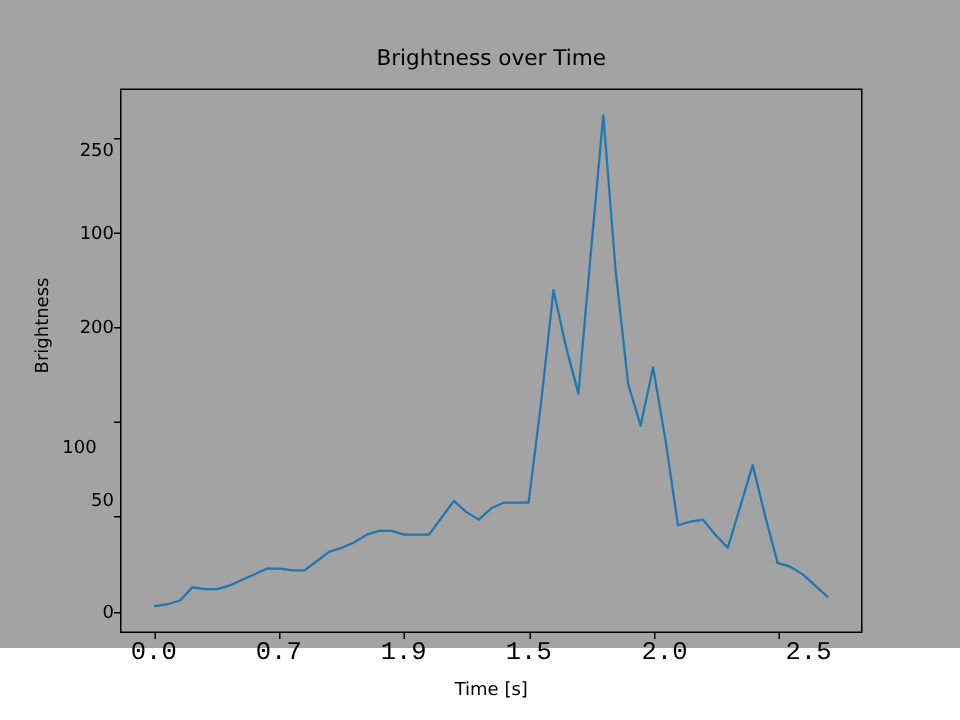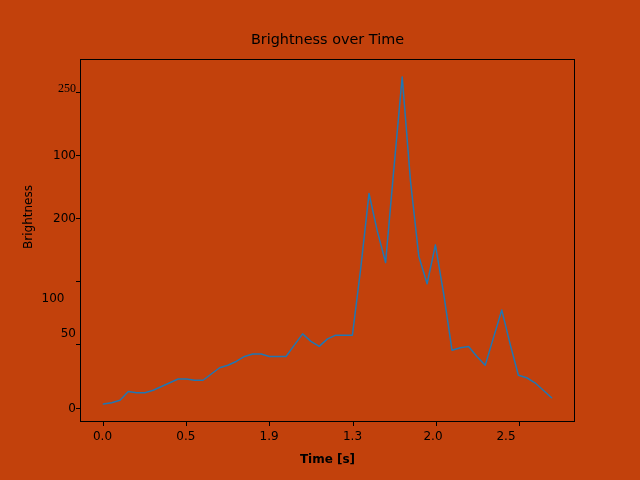--- a/index.html
+++ b/index.html
@@ -10,22 +10,22 @@
   }
   body {
     width: 640px;
     height: 480px;
     font-family: "DejaVu Sans", "Liberation Sans", sans-serif;
     overflow: hidden;
   }
   #figure {
     position: relative;
     width: 640px;
-    height: 480px;
-    background: #c2410c;
+    height: 432px;
+    background: #a3a3a3;
   }
   #chart-title {
     position: absolute;
     left: 80px;
     top: 30px;
     width: 495px;
     text-align: center;
     font-size: 14.4px;
     color: #000000;
     line-height: 18px;
@@ -72,23 +72,24 @@
     width: 3.5px;
     height: 1px;
     background: #000000;
   }
   .tick-label-x {
     position: absolute;
     top: 6px;
     width: 60px;
     margin-left: -30px;
     text-align: center;
-    font-size: 12px;
+    font-size: 17px;
     color: #000000;
     line-height: 12px;
+    font-family: Liberation Mono, monospace;
   }
   #x-tick-labels {
     position: absolute;
     left: 0px;
     top: 424px;
     width: 640px;
     height: 20px;
   }
   .tick-mark-x {
     position: absolute;
@@ -99,21 +100,20 @@
   }
   #x-axis-label {
     position: absolute;
     left: 80px;
     top: 452px;
     width: 495px;
     text-align: center;
     font-size: 12px;
     color: #000000;
     line-height: 14px;
-    font-weight: bold;
   }
   #y-axis-label {
     position: absolute;
     left: -62px;
     top: 210px;
     width: 180px;
     text-align: center;
     font-size: 12px;
     color: #000000;
     line-height: 14px;
@@ -129,21 +129,21 @@
   <div id="chart-title">Brightness over Time</div>
 
   <div id="y-axis-label">Brightness</div>
 
   <div id="y-tick-labels">
       <div class="tick-label-y" style="top: 348.505px;">0</div>
       <div class="tick-label-y" style="top: 274px;">50</div>
       <div class="tick-label-y" style="top: 239px; text-align: center;">100</div>
       <div class="tick-label-y" style="top: 159.443px;">200</div>
       <div class="tick-label-y" style="top: 96.4219px;">100</div>
-      <div class="tick-label-y" style="top: 29px; font-family: Liberation Serif, serif;">250</div>
+      <div class="tick-label-y" style="top: 41px;">250</div>
     </div>
   <div id="y-tick-marks">
       <div class="tick-mark-y" style="top: 407.505px;"></div>
       <div class="tick-mark-y" style="top: 344.484px;"></div>
       <div class="tick-mark-y" style="top: 281.464px;"></div>
       <div class="tick-mark-y" style="top: 218.443px;"></div>
       <div class="tick-mark-y" style="top: 155.422px;"></div>
       <div class="tick-mark-y" style="top: 92.401px;"></div>
     </div>
 
@@ -156,22 +156,22 @@
   <div id="x-tick-marks">
       <div class="tick-mark-x" style="left: 102.5px;"></div>
       <div class="tick-mark-x" style="left: 185.833px;"></div>
       <div class="tick-mark-x" style="left: 269.167px;"></div>
       <div class="tick-mark-x" style="left: 352.5px;"></div>
       <div class="tick-mark-x" style="left: 435.833px;"></div>
       <div class="tick-mark-x" style="left: 519.167px;"></div>
     </div>
   <div id="x-tick-labels">
       <div class="tick-label-x" style="left: 102.5px;">0.0</div>
-      <div class="tick-label-x" style="left: 185.833px;">0.5</div>
+      <div class="tick-label-x" style="left: 185.833px;">0.7</div>
       <div class="tick-label-x" style="left: 269.167px;">1.9</div>
-      <div class="tick-label-x" style="left: 352.5px;">1.3</div>
-      <div class="tick-label-x" style="left: 433px; text-align: center;">2.0</div>
-      <div class="tick-label-x" style="left: 506px;">2.5</div>
+      <div class="tick-label-x" style="left: 352.5px;">1.5</div>
+      <div class="tick-label-x" style="left: 443px; text-align: center;">2.0</div>
+      <div class="tick-label-x" style="left: 539px;">2.5</div>
     </div>
 
   <div id="x-axis-label">Time [s]</div>
 
 </div>
 
 </body></html>

